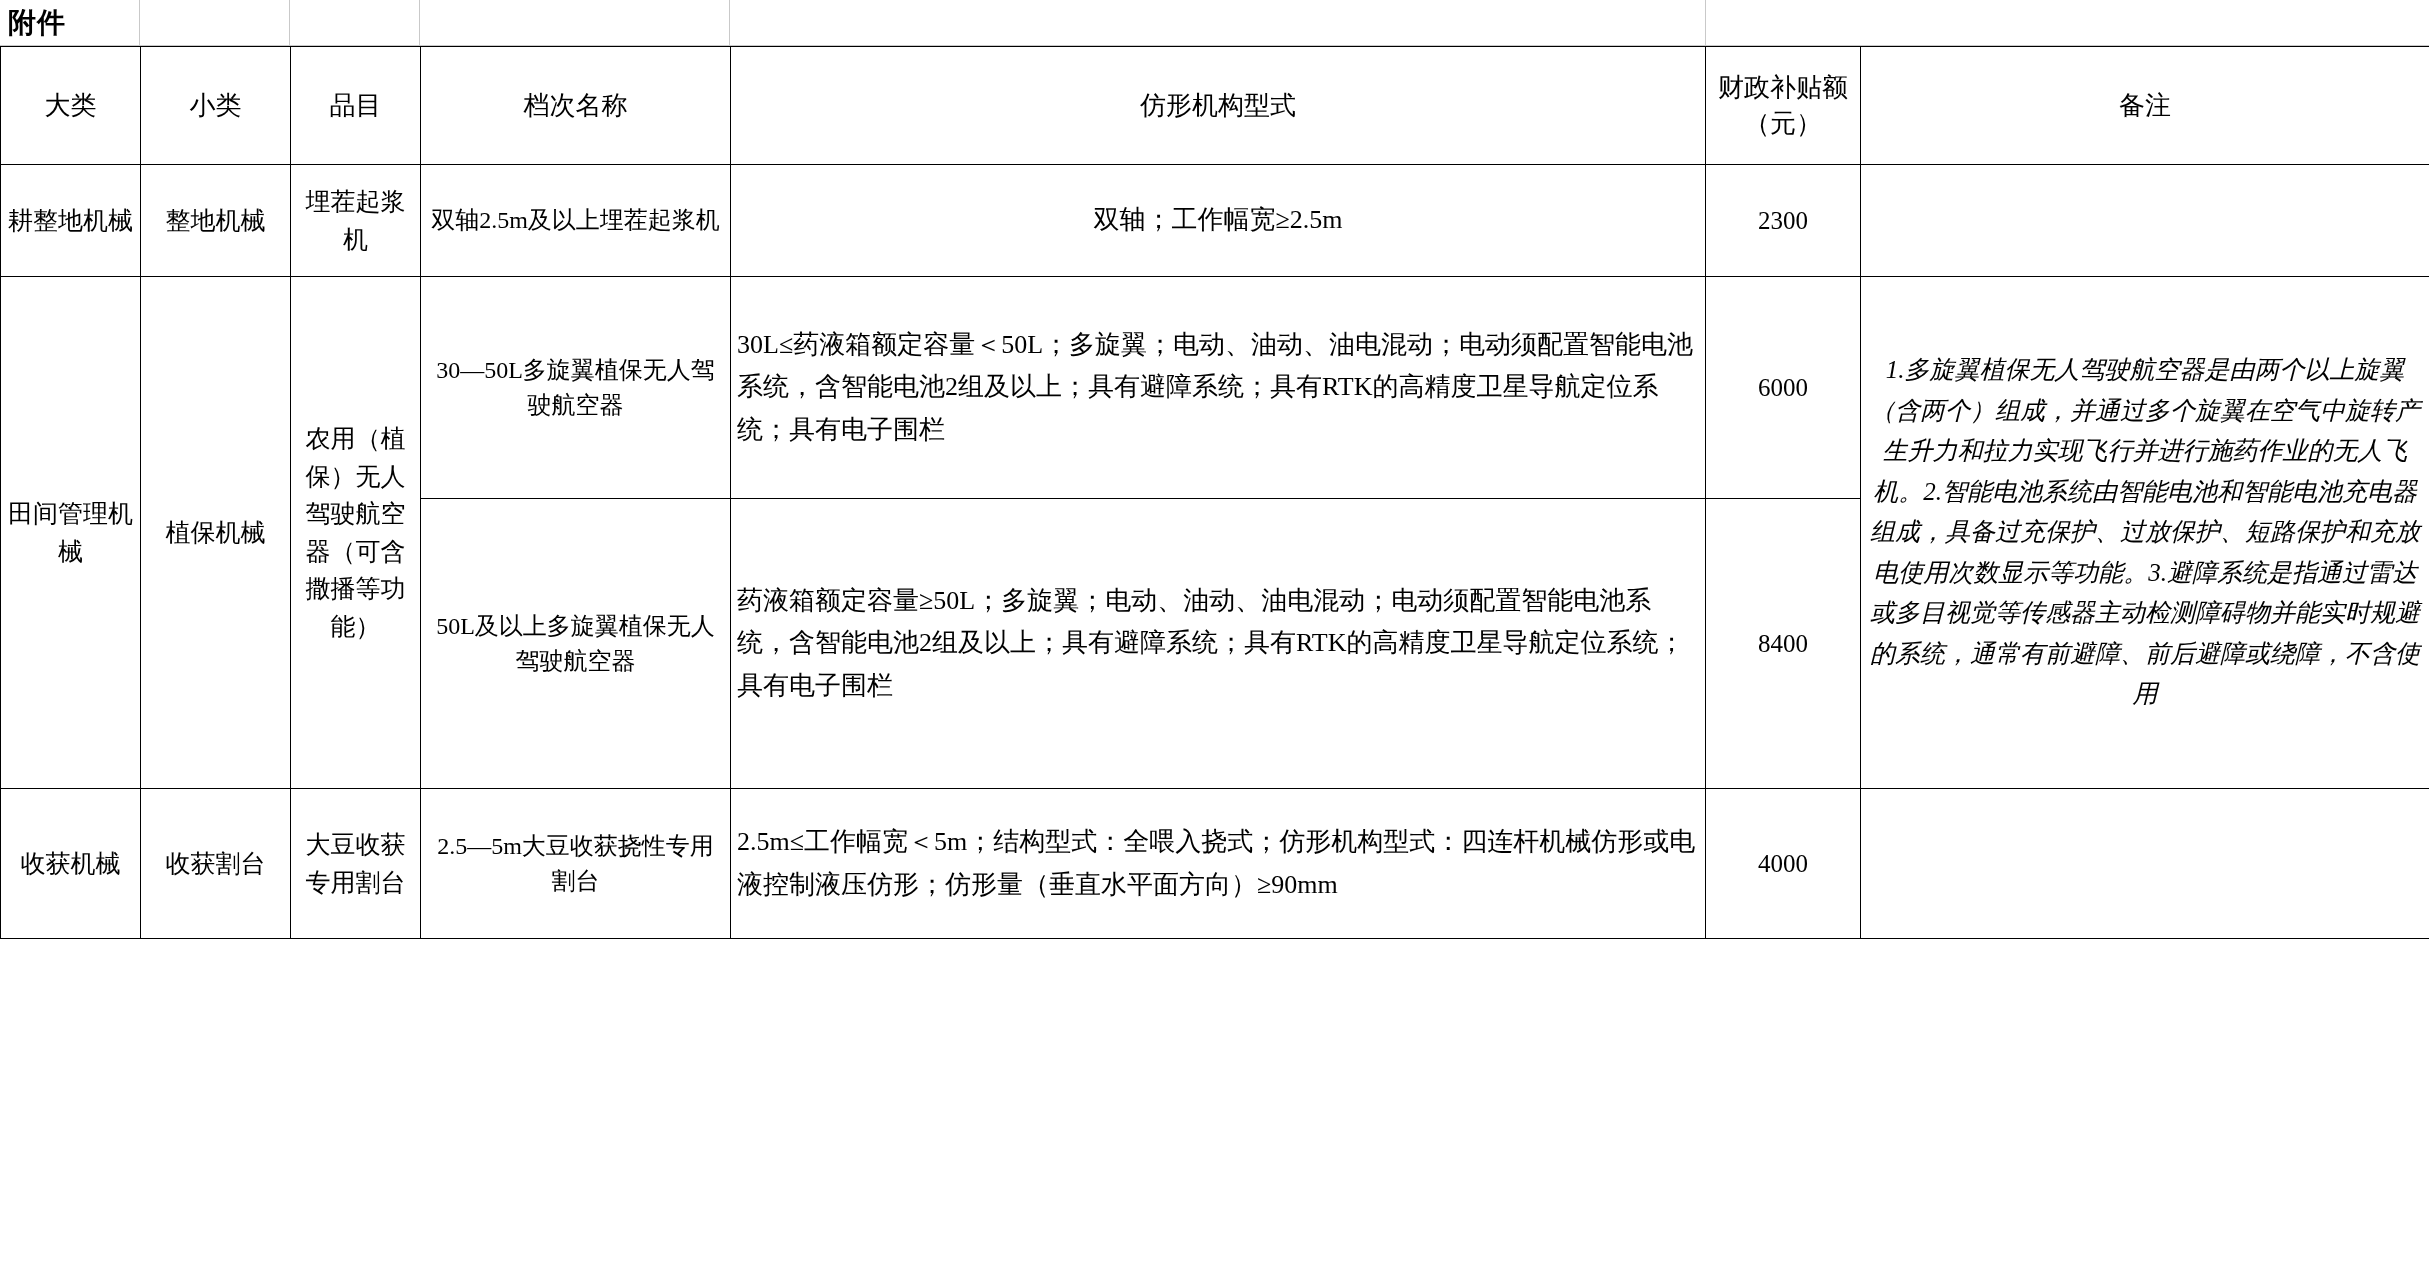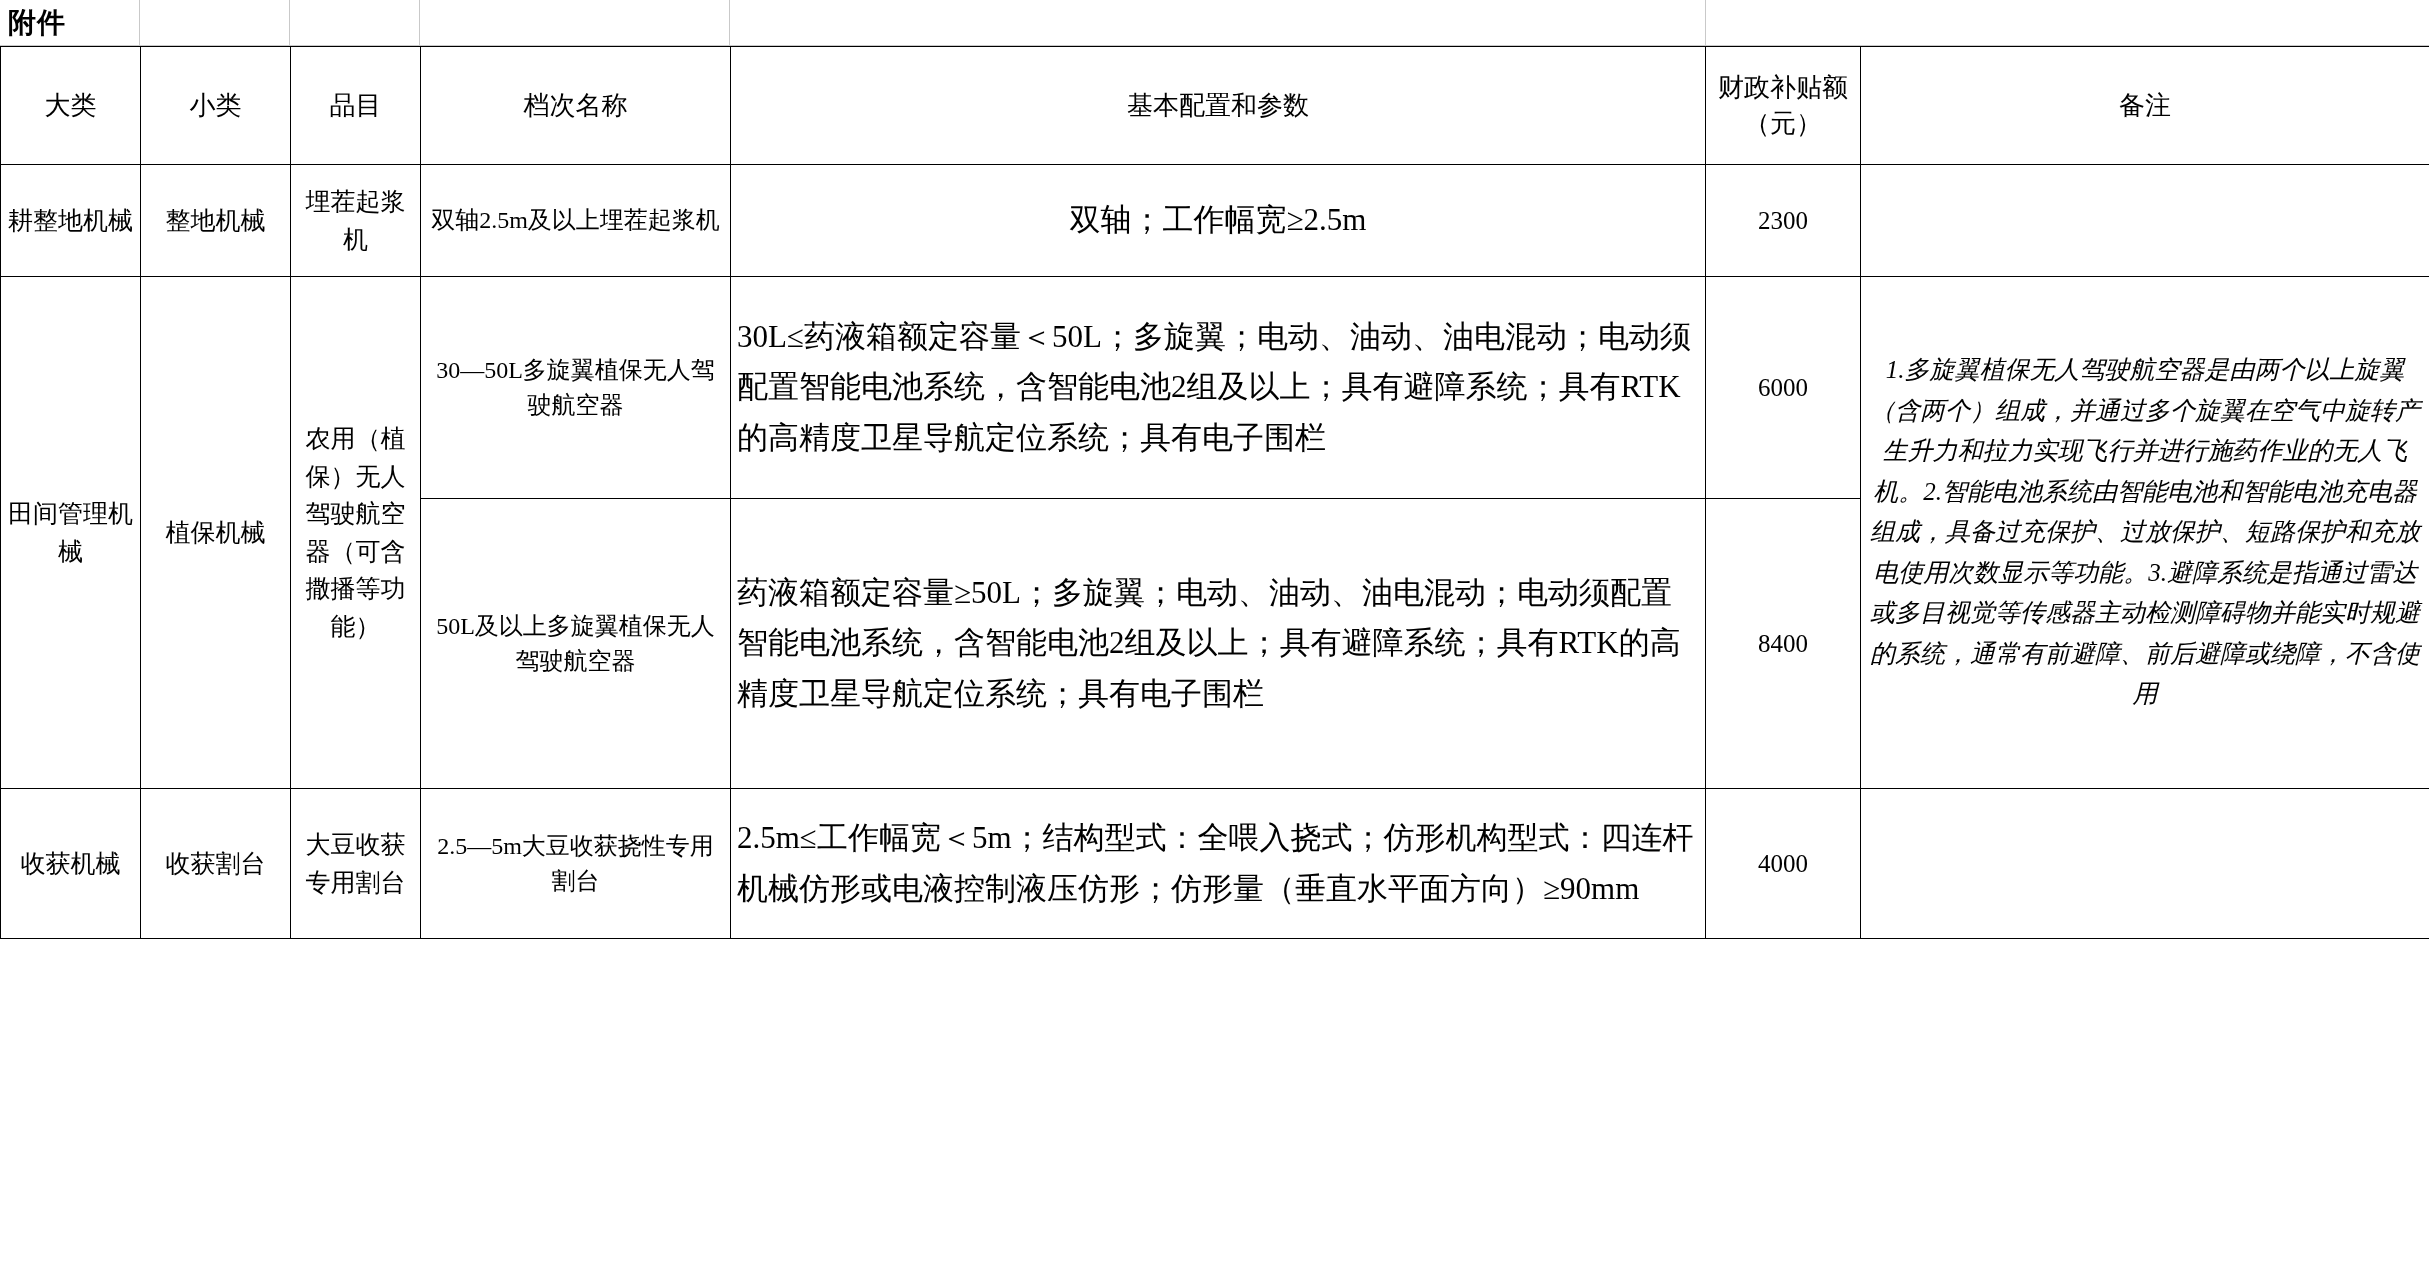--- a/index.html
+++ b/index.html
@@ -80,21 +80,21 @@
     font-size: 25px;
     line-height: 1.5;
   }
   td.ctr-narrow {
     text-align: center;
     font-size: 24px;
     line-height: 1.45;
   }
   td.param {
     text-align: left;
-    font-size: 31px;
+    font-size: 26px;
     line-height: 1.62;
     padding: 8px 10px;
   }
   td.param.center {
     text-align: center;
   }
   td.remark {
     text-align: center;
     font-size: 25px;
     line-height: 1.62;
@@ -143,21 +143,21 @@
         <col class="w5">
         <col class="w6">
         <col class="w7">
     </colgroup>
     <thead>
       <tr>
         <th class="hd">大类</th>
         <th class="hd">小类</th>
         <th class="hd">品目</th>
         <th class="hd">档次名称</th>
-        <th class="hd">基本配置和参数</th>
+        <th class="hd">仿形机构型式</th>
         <th class="hd">财政补贴额（元）</th>
         <th class="hd">备注</th>
       </tr>
     </thead>
     <tbody>
 
       <tr style="height:112px;padding-left:48px;">
         <td class="c">耕整地机械</td>
         <td class="c">整地机械</td>
         <td class="c">埋茬起浆机</td>

